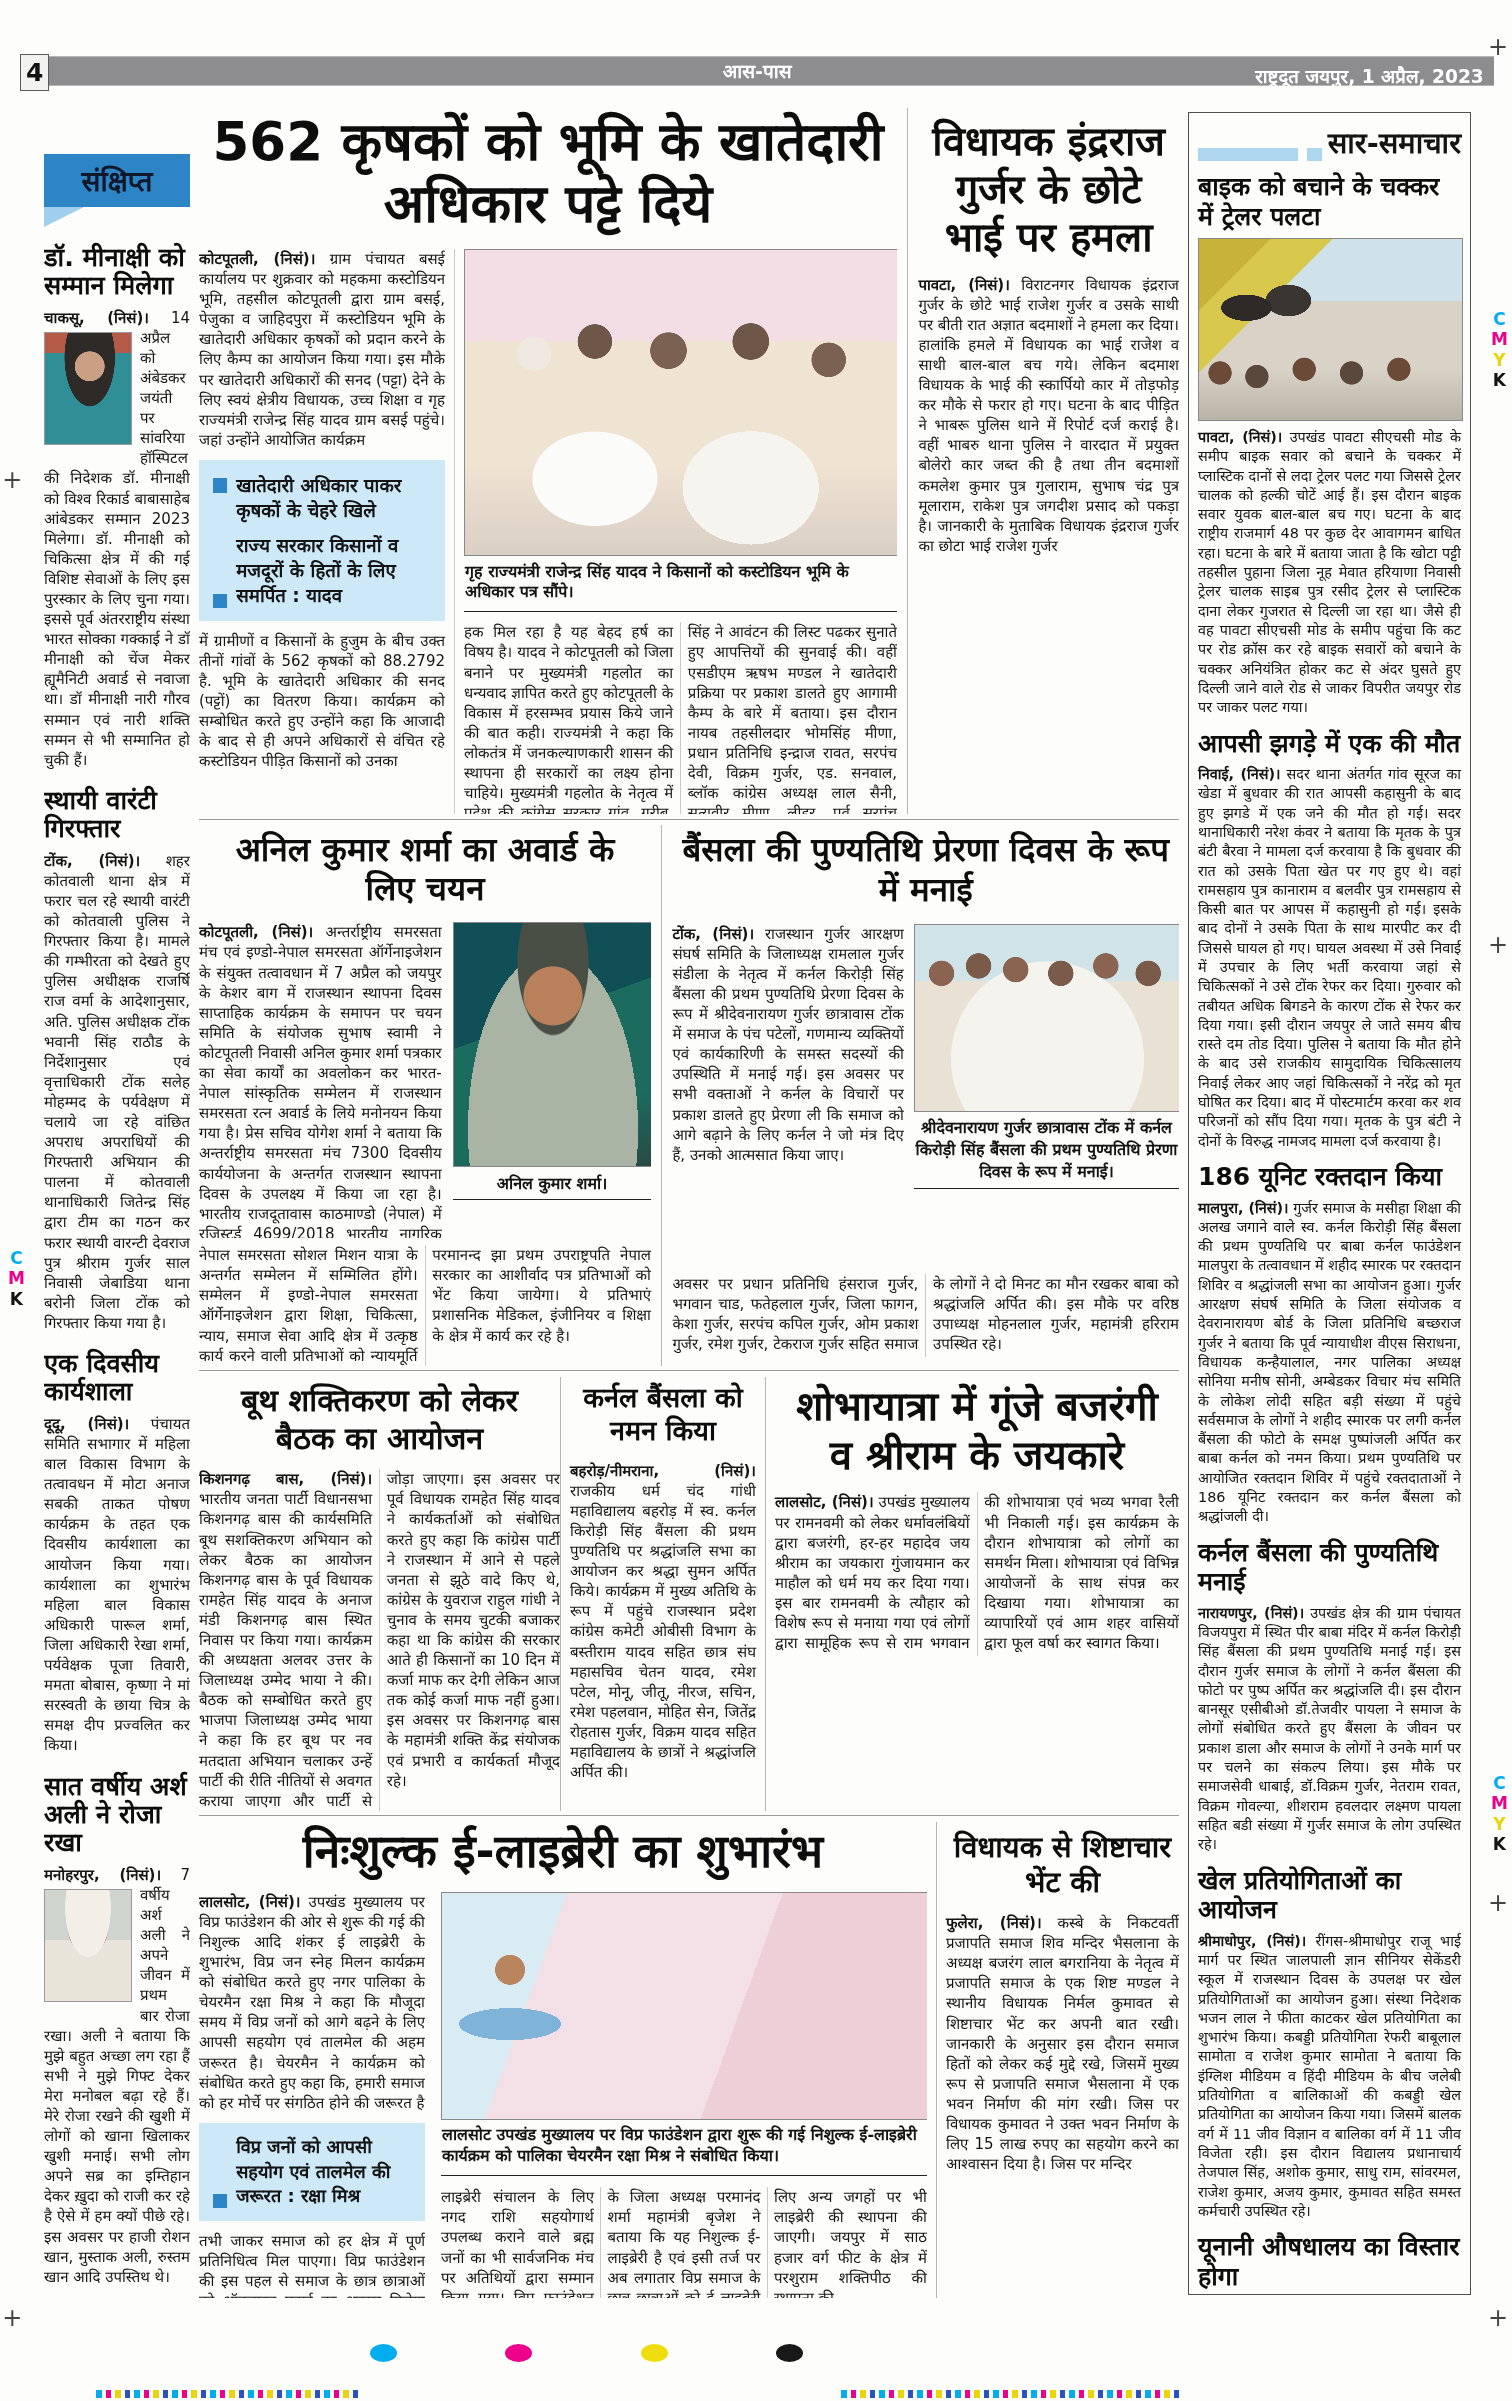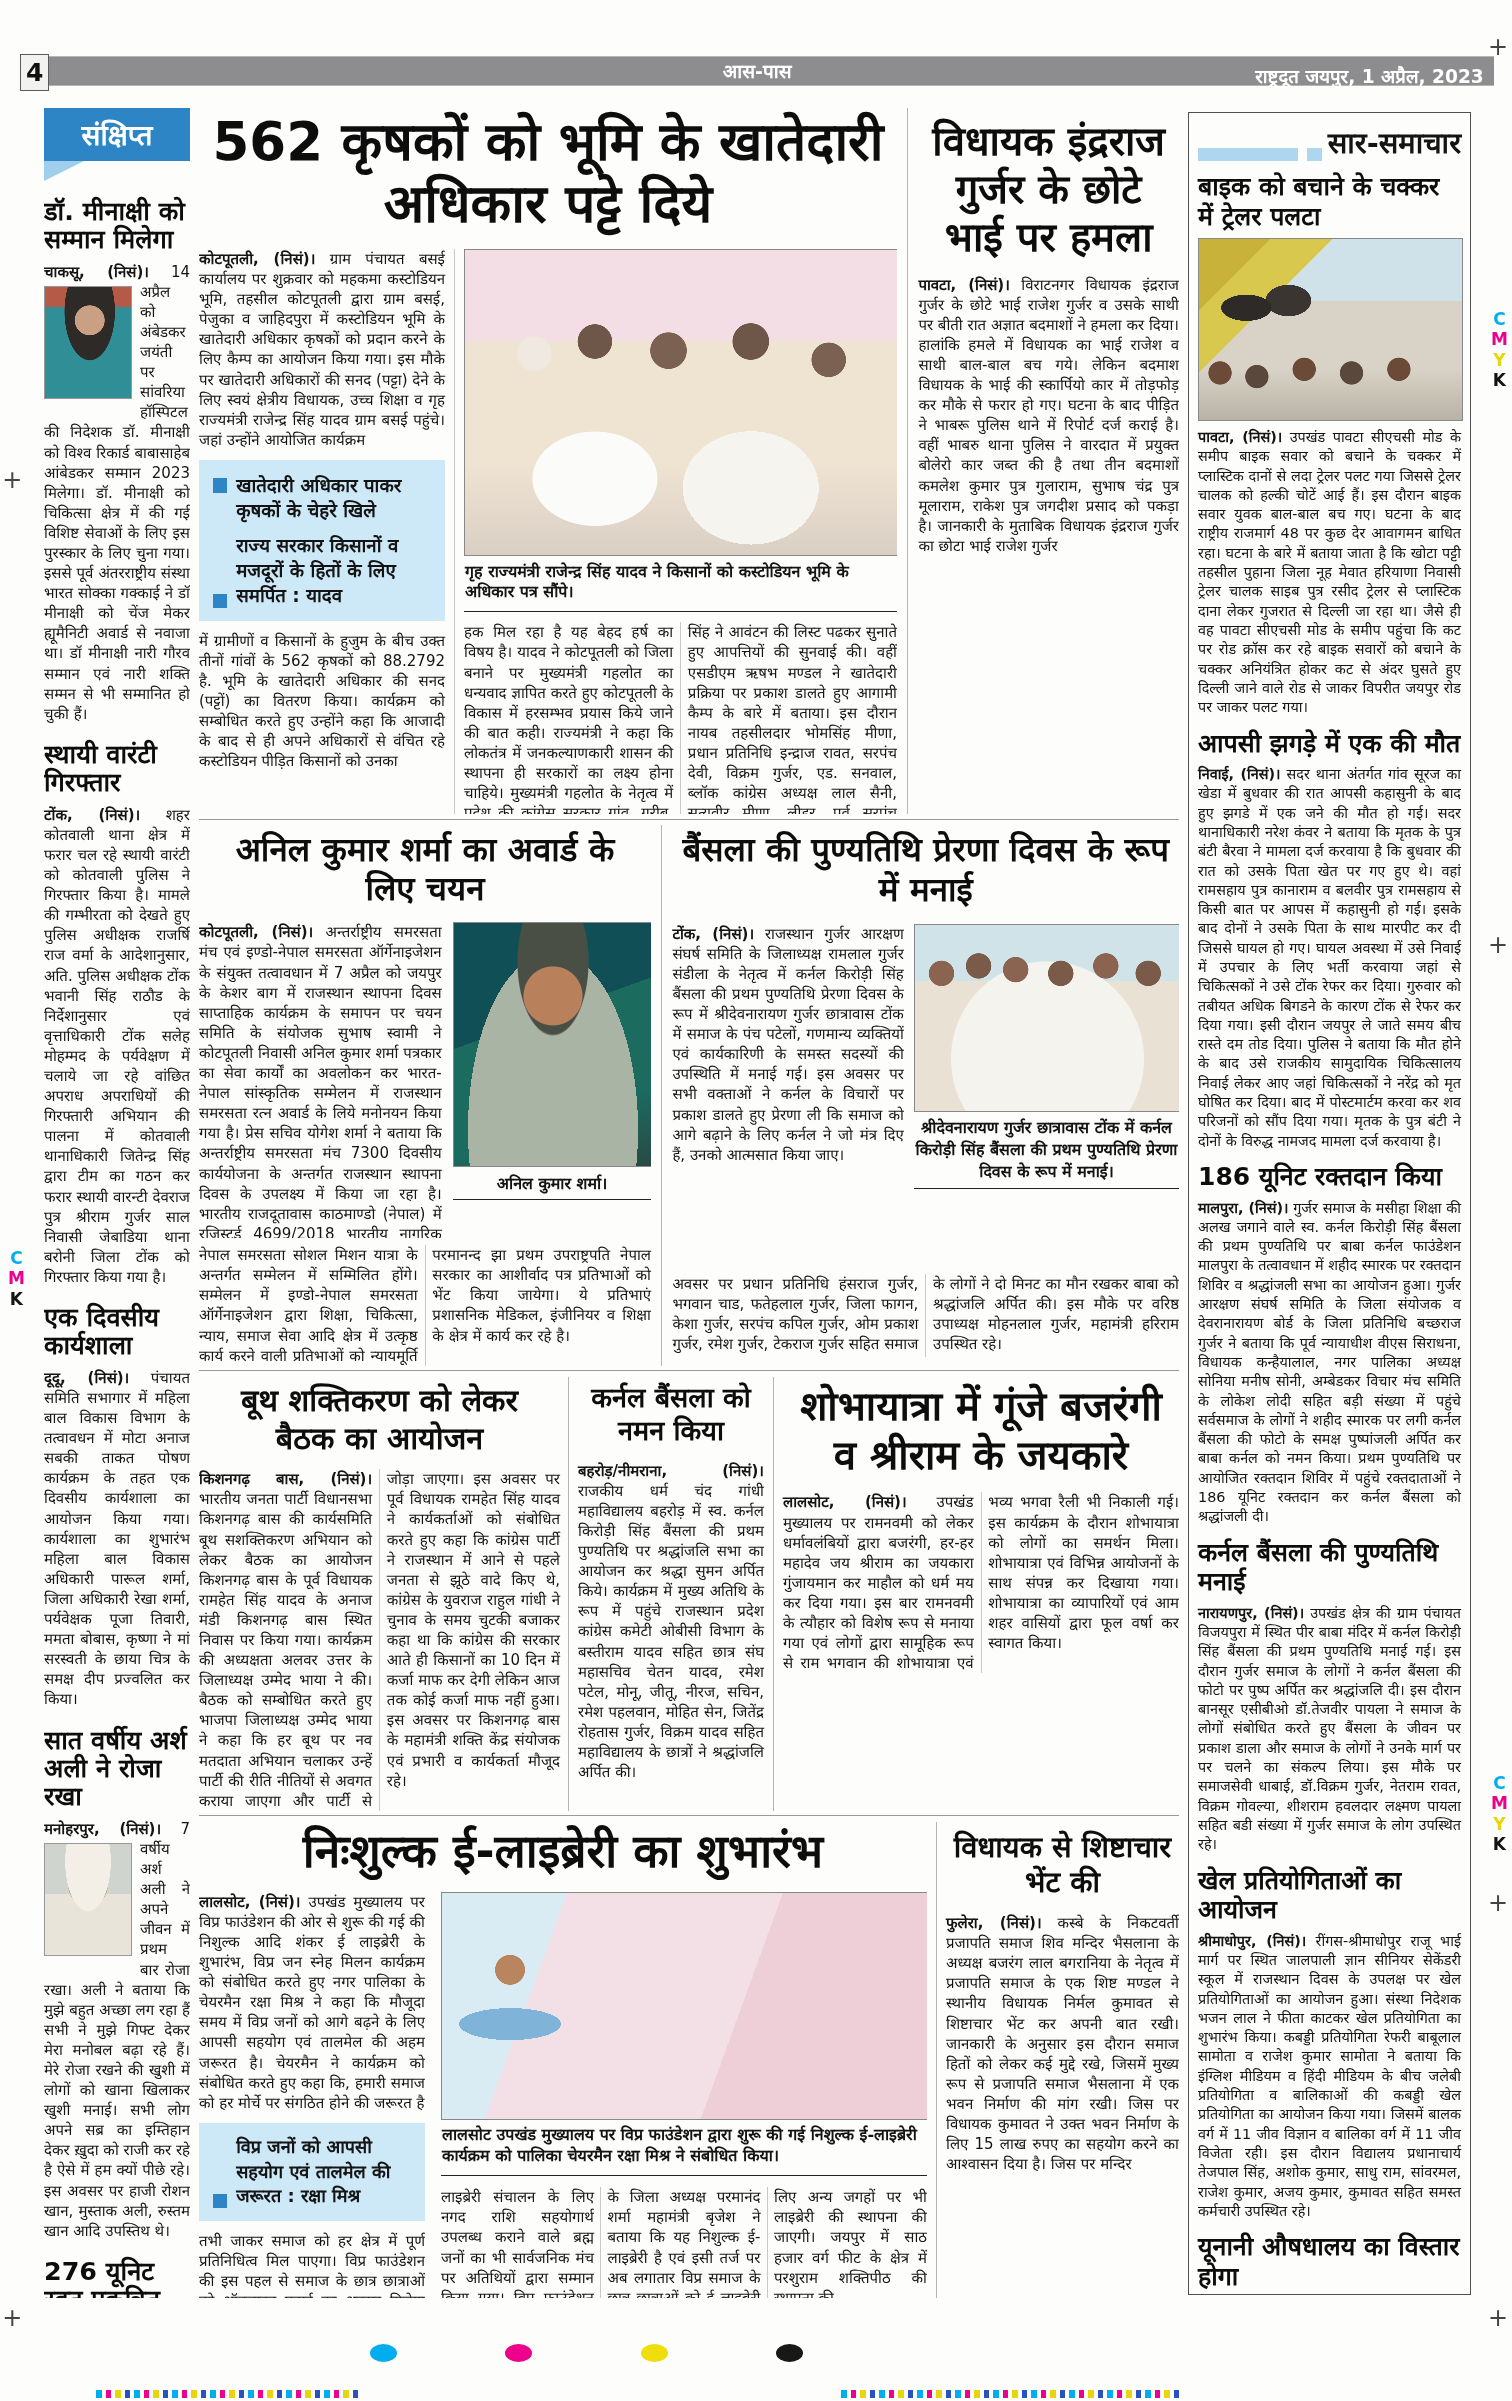--- a/index.html
+++ b/index.html
@@ -19,22 +19,22 @@
   .bodytxt{font-size:15px;line-height:1.34;text-align:justify;margin:0 0 5.6px 0;}
   .dl{font-weight:bold;}
   .cols2{columns:2;column-gap:14.7px;column-rule:0.6px solid #c9c9c9;}
   .cols3{columns:3;column-gap:13.6px;column-rule:0.6px solid #c9c9c9;}
   h1,h2,h3{margin:0;color:#0d0d0d;}
   .caption{font-size:16px;font-weight:bold;line-height:1.3;padding:5.6px 1.1px 8px;
            border-bottom:1.7px solid #222;margin-bottom:6.8px;text-align:left;}
   .photo{width:100%;background:#d8d2ca;}
   
   .sidebar{position:absolute;left:44px;top:108px;width:146px;height:2190px;overflow:hidden;}
-  .sb-head{background:#2d85c5;color:#ffffff;text-align:center;font-size:28px;font-weight:bold;
-           padding:6.8px 0 8px;}
+  .sb-head{background:#2d85c5;color:#0f172a;text-align:center;font-size:28px;font-weight:bold;
+           padding:6.8px 0 8px;margin-top:46px;}
   .sb-tri{width:0;height:0;border-top:20.3px solid #9fcfec;border-right:40px solid transparent;}
   .sb-art h3{font-size:25.4px;line-height:1.12;margin:16px 0 8px;}
   .sb-photo{float:left;width:86px;height:111px;margin:4.5px 8px 3.4px 0;border:0.6px solid #999;}
   .ph-meenakshi{background:
      radial-gradient(circle at 52% 30%,#caa085 0 14.7px,transparent 15.2px),
      radial-gradient(ellipse at 52% 22%,#2e2a28 0 25px,transparent 25.4px),
      linear-gradient(180deg,#b55a47 0 18%,#2f8e96 18% 100%);}
   .ph-boy{background:
      radial-gradient(ellipse at 50% 16%,#f3efe6 0 22.6px,transparent 23px),
      radial-gradient(circle at 50% 38%,#b98a63 0 19px,transparent 20px),
@@ -89,21 +89,21 @@
      radial-gradient(circle at 10% 26%,#8a6450 0 12.4px,transparent 13px),
      radial-gradient(circle at 24% 22%,#7a5a48 0 12.4px,transparent 13px),
      radial-gradient(circle at 38% 24%,#8a6450 0 12.4px,transparent 13px),
      radial-gradient(circle at 55% 26%,#7a5a48 0 12.4px,transparent 13px),
      radial-gradient(circle at 72% 22%,#8a6450 0 12.4px,transparent 13px),
      radial-gradient(circle at 88% 26%,#7a5a48 0 12.4px,transparent 13px),
      radial-gradient(ellipse at 50% 72%,#f5f3ee 0 96px,transparent 97px),
      linear-gradient(180deg,#cfe3e8 0 30%,#e9e2d4 30% 100%);}
   
   .row3{height:452px;}
-  .booth{width:361px;padding-right:8px;border-right:0.6px solid #b5b5b5;overflow:hidden;}
+  .booth{width:361px;padding-right:0;border-right:0.6px solid #b5b5b5;overflow:hidden;}
   .booth h2{font-size:30.5px;line-height:1.22;text-align:center;margin:5.6px 11.3px 12.4px;}
   .naman{width:186px;padding:0 9px;border-right:0.6px solid #b5b5b5;overflow:hidden;}
   .naman h2{font-size:27px;line-height:1.22;text-align:center;margin:5.6px 0 12.4px;}
   .shobha{flex:1;padding-left:9px;overflow:hidden;}
   .shobha h2{font-size:40px;line-height:1.22;text-align:center;margin:5.6px 11.3px 12.4px;}
   
   .row4{height:570px;}
   .elib{width:728px;padding-right:9px;border-right:0.6px solid #b5b5b5;overflow:hidden;}
   .elib h1{font-size:46px;line-height:1.15;text-align:center;margin:3.4px 0 13.6px;}
   .elib-grid{display:flex;gap:16px;}

